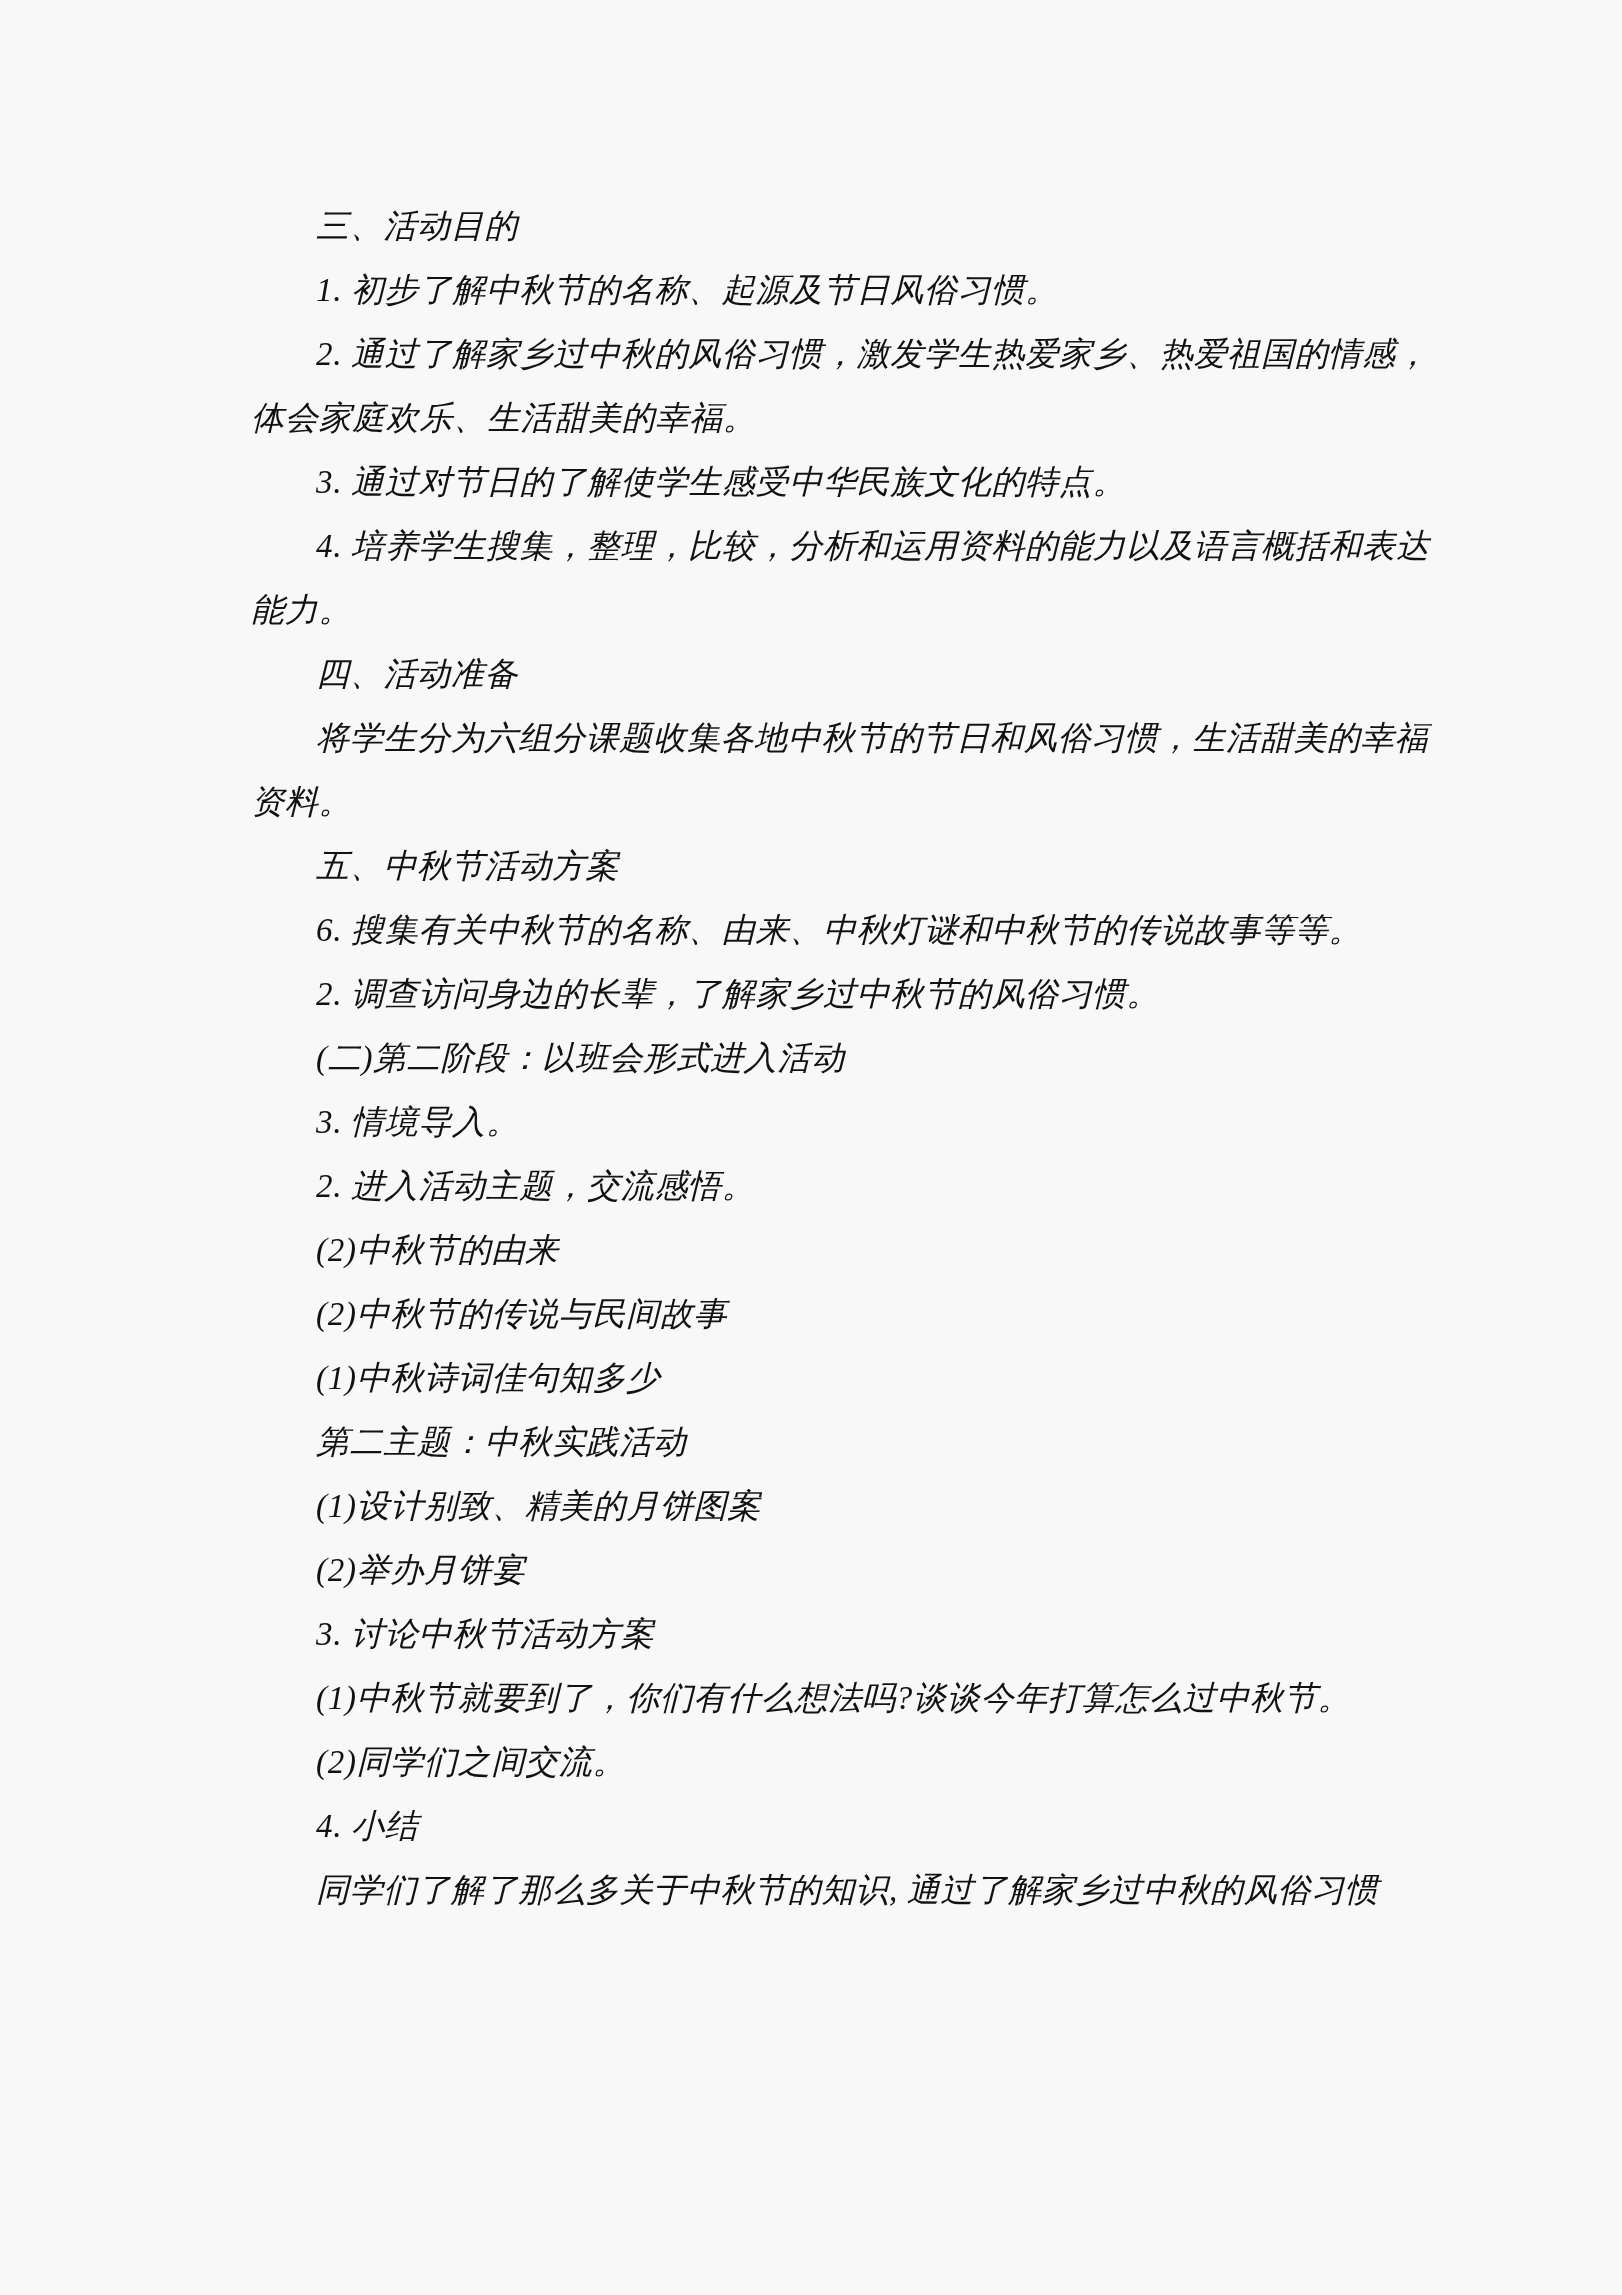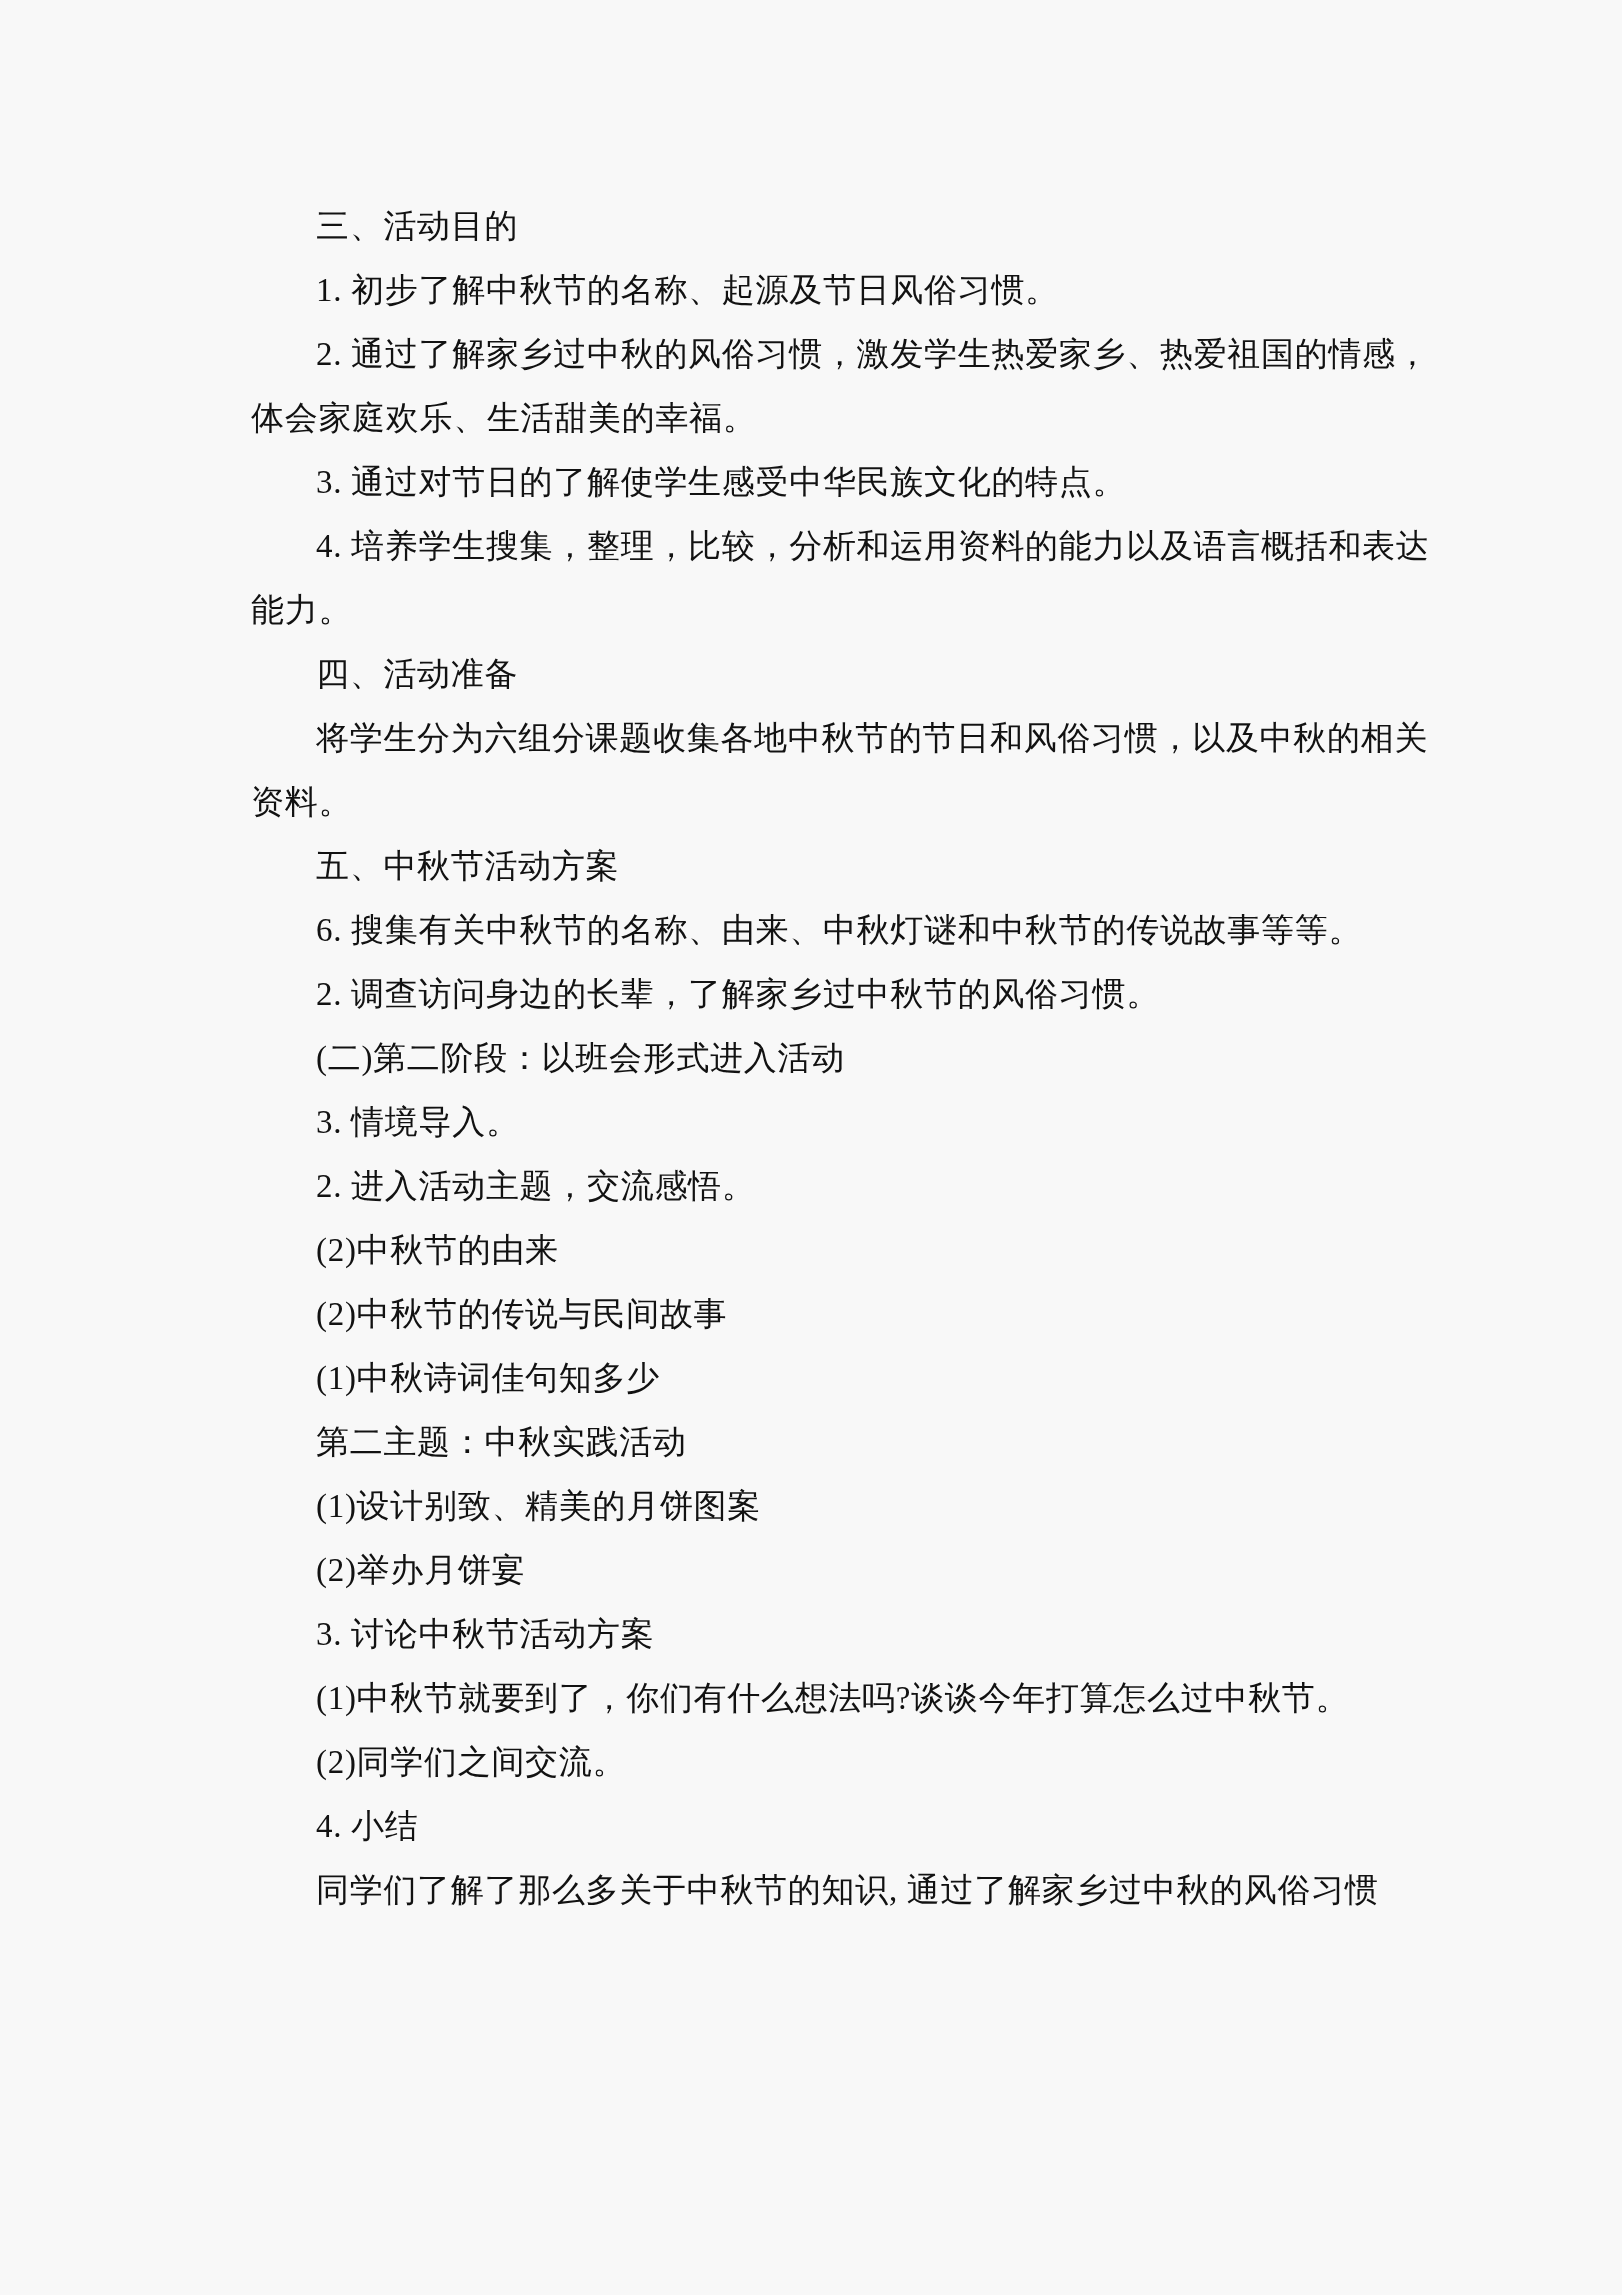--- a/index.html
+++ b/index.html
@@ -15,20 +15,21 @@
   .page {
     position: absolute;
     left: 0;
     top: 0;
     width: 1623px;
     height: 1943px;
     background: #f8f8f8;
     box-sizing: border-box;
     padding: 194px 207px 0 251px;
     overflow: hidden;
+    font-style: italic;
   }
   .line {
     margin: 0;
     padding: 0;
     font-size: 33px;
     line-height: 64px;
     color: #121212;
     white-space: nowrap;
     letter-spacing: 0.7px;
   }
@@ -41,21 +42,21 @@
 
 <div class="page">
   <p class="line indent">三、活动目的</p>
   <p class="line indent">1. 初步了解中秋节的名称、起源及节日风俗习惯。</p>
   <p class="line indent">2. 通过了解家乡过中秋的风俗习惯，激发学生热爱家乡、热爱祖国的情感，</p>
   <p class="line">体会家庭欢乐、生活甜美的幸福。</p>
   <p class="line indent">3. 通过对节日的了解使学生感受中华民族文化的特点。</p>
   <p class="line indent">4. 培养学生搜集，整理，比较，分析和运用资料的能力以及语言概括和表达</p>
   <p class="line">能力。</p>
   <p class="line indent">四、活动准备</p>
-  <p class="line indent">将学生分为六组分课题收集各地中秋节的节日和风俗习惯，以及中秋的相关</p>
+  <p class="line indent">将学生分为六组分课题收集各地中秋节的节日和风俗习惯，生活甜美的幸福</p>
   <p class="line">资料。</p>
   <p class="line indent">五、中秋节活动方案</p>
   <p class="line indent">6. 搜集有关中秋节的名称、由来、中秋灯谜和中秋节的传说故事等等。</p>
   <p class="line indent">2. 调查访问身边的长辈，了解家乡过中秋节的风俗习惯。</p>
   <p class="line indent">(二)第二阶段：以班会形式进入活动</p>
   <p class="line indent">3. 情境导入。</p>
   <p class="line indent">2. 进入活动主题，交流感悟。</p>
   <p class="line indent">(2)中秋节的由来</p>
   <p class="line indent">(2)中秋节的传说与民间故事</p>
   <p class="line indent">(1)中秋诗词佳句知多少</p>

